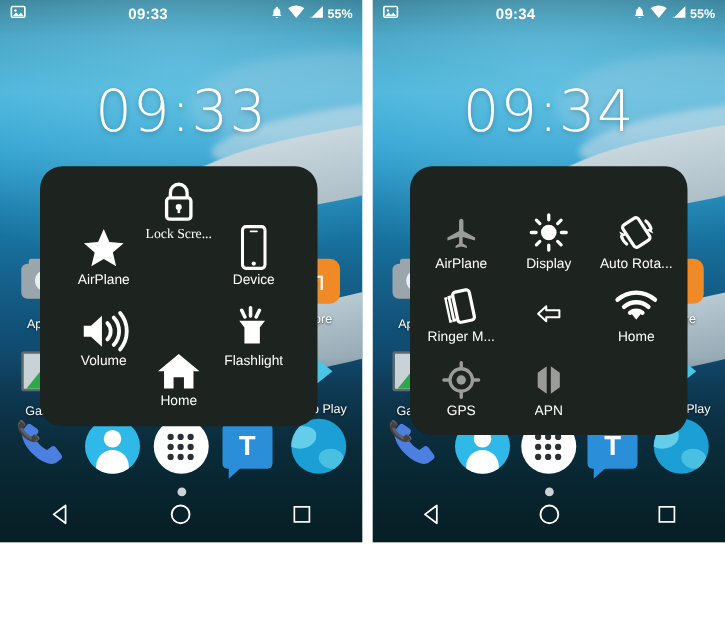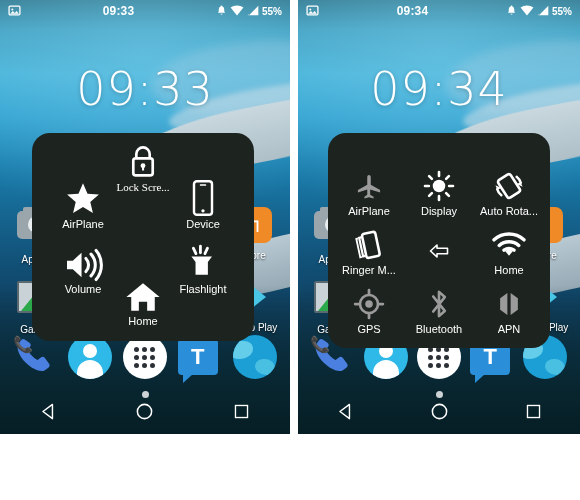--- a/index.html
+++ b/index.html
@@ -622,28 +622,20 @@
                 <circle cx="12" cy="12" r="7.2" fill="none" stroke-width="2.1"></circle>
                 <circle cx="12" cy="12" r="3" stroke="none"></circle>
                 <g stroke-width="2.2" stroke-linecap="round">
                   <path d="M12 .9v3.4M12 19.7v3.4M.9 12h3.4M19.7 12h3.4"></path>
                 </g>
               </svg>
           </div>
           <div class="lbl">GPS</div>
         </div>
 
-        <div class="gcell off">
-          <div class="glyph">
-            <svg width="24" height="30" viewBox="0 0 18 26">
-                <path d="M4 6.5L14 19 9 23.5V2.5L14 7 4 19.5" fill="none" stroke-width="2.3" stroke-linejoin="round" stroke-linecap="round"></path>
-              </svg>
-          </div>
-          <div class="lbl">Bluetooth</div>
-        </div>
 
         <div class="gcell off">
           <div class="glyph">
             <svg width="28" height="28" viewBox="0 0 24 24">
                 <path d="M10.6 2.5v19L4.4 17V7z" stroke="none"></path>
                 <path d="M13.4 2.5v19L19.6 17V7z" stroke="none"></path>
               </svg>
           </div>
           <div class="lbl">APN</div>
         </div>

